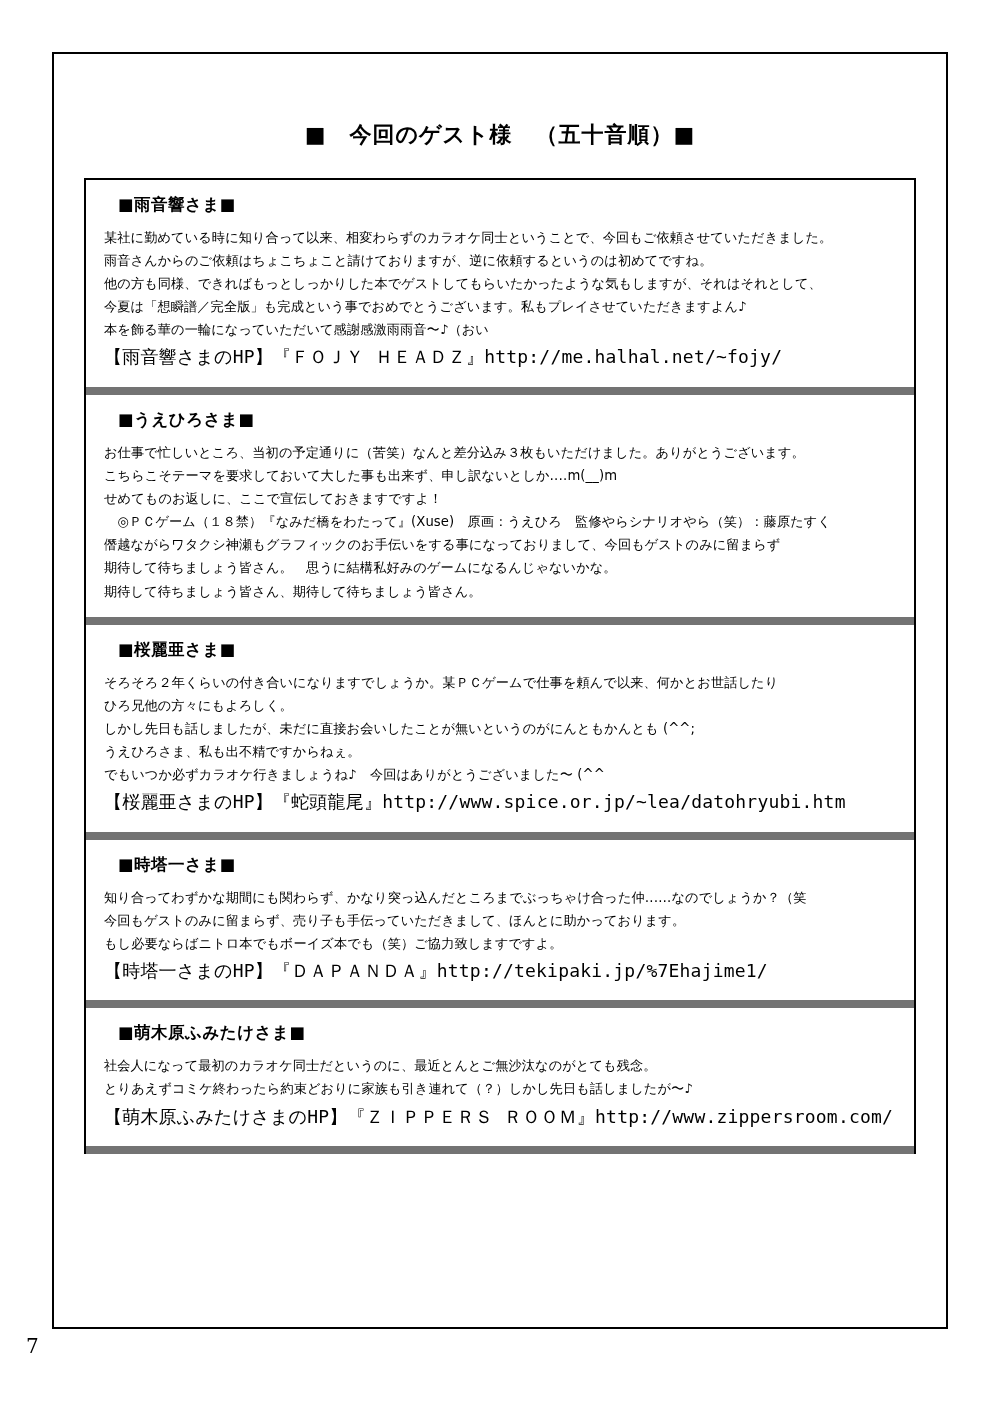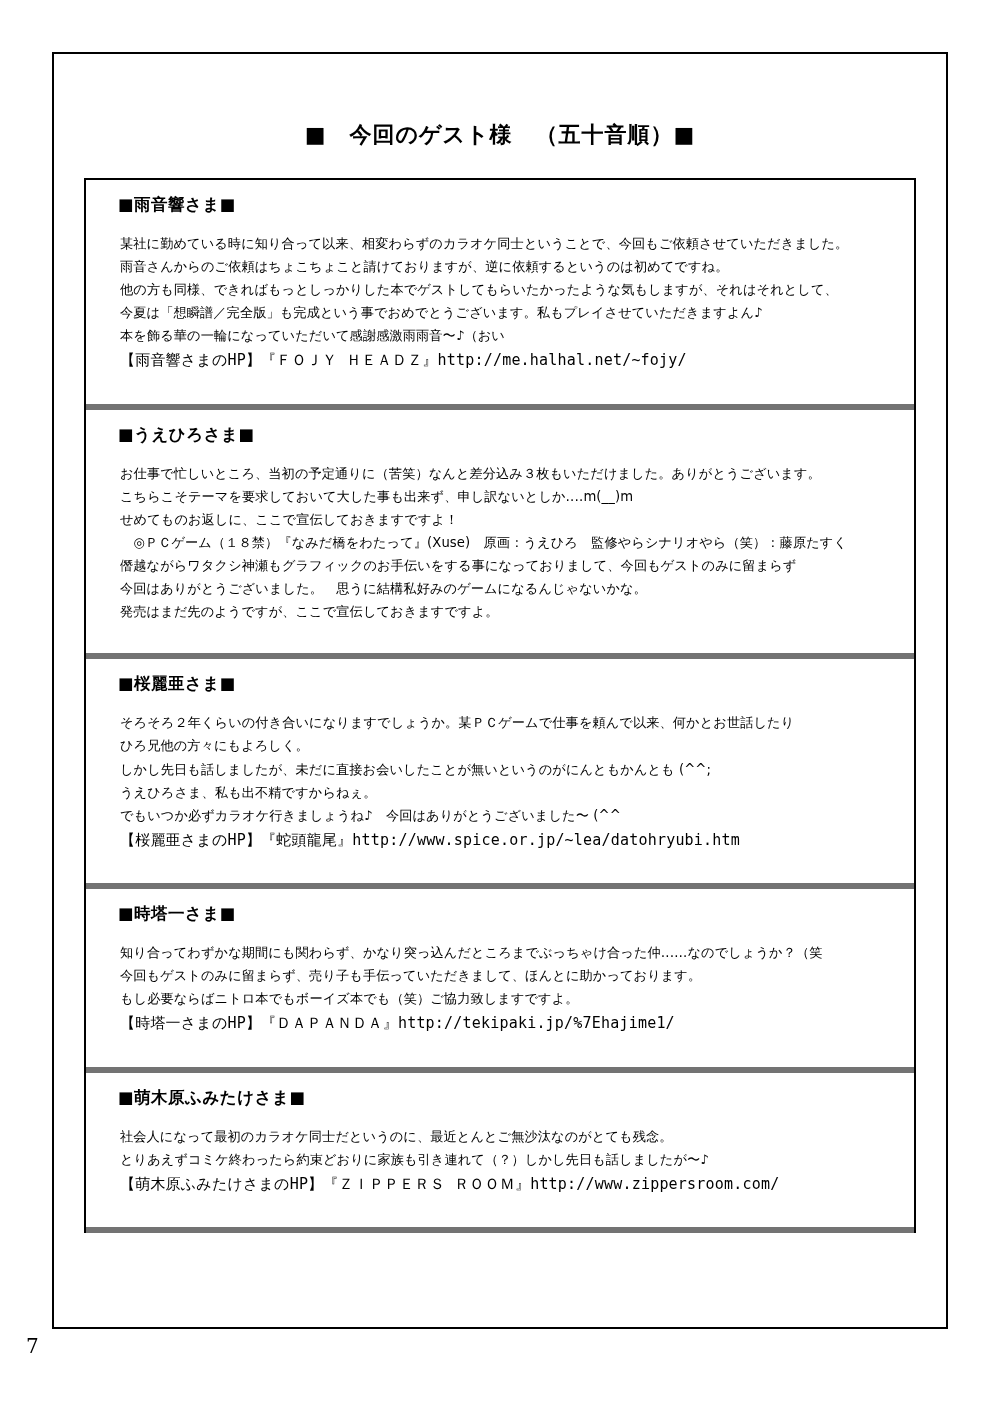--- a/index.html
+++ b/index.html
@@ -46,44 +46,44 @@
     letter-spacing: 1px;
     margin: 0 0 28px 0;
     font-family: "DejaVu Sans", sans-serif;
   }
   .guest-table {
     border: 2px solid #000;
     border-bottom: none;
     box-sizing: border-box;
   }
   .guest-block {
-    border-bottom: 6px solid #737373;
+    border-bottom: 8px solid #737373;
     padding: 12px 11px 14px 18px;
     box-sizing: border-box;
   }
   .guest-name {
     font-size: 16.5px;
     font-weight: bold;
     margin: 2px 0 10px 14px;
     font-family: "DejaVu Sans", sans-serif;
     letter-spacing: 0.5px;
   }
   .guest-lines {
-    margin: 16px;
+    margin: 0;
   }
   .line {
     font-size: 13.2px;
     line-height: 1.75;
     white-space: pre-wrap;
     font-family: "DejaVu Sans", sans-serif;
     letter-spacing: 0.1px;
   }
   .line.mono {
     font-family: "DejaVu Sans Mono", monospace;
-    font-size: 15px;
+    font-size: 18px;
     letter-spacing: 0.2px;
   }
   .page-number {
     position: absolute;
     left: 26px;
     top: 1334px;
     font-size: 20px;
     font-family: "DejaVu Serif", serif;
   }
 </style>
@@ -113,22 +113,22 @@
       </div>
 
       <div class="guest-block">
         <div class="guest-name">■うえひろさま■</div>
         <div class="guest-lines">
           <div class="line">お仕事で忙しいところ、当初の予定通りに（苦笑）なんと差分込み３枚もいただけました。ありがとうございます。</div>
           <div class="line">こちらこそテーマを要求しておいて大した事も出来ず、申し訳ないとしか‥‥m(__)m</div>
           <div class="line">せめてものお返しに、ここで宣伝しておきますですよ！</div>
           <div class="line">　◎ＰＣゲーム（１８禁）『なみだ橋をわたって』(Xuse)　原画：うえひろ　監修やらシナリオやら（笑）：藤原たすく</div>
           <div class="line">僭越ながらワタクシ神瀬もグラフィックのお手伝いをする事になっておりまして、今回もゲストのみに留まらず</div>
-          <div class="line">今回はありがとうございました。　思うに結構私好みのゲームになるんじゃないかな。</div>
-          <div class="line">発売はまだ先のようですが、ここで宣伝しておきますですよ。</div>
+          <div class="line">期待して待ちましょう皆さん。　思うに結構私好みのゲームになるんじゃないかな。</div>
+          <div class="line">期待して待ちましょう皆さん、期待して待ちましょう皆さん。</div>
         </div>
       </div>
 
       <div class="guest-block">
         <div class="guest-name">■桜麗亜さま■</div>
         <div class="guest-lines">
           <div class="line">そろそろ２年くらいの付き合いになりますでしょうか。某ＰＣゲームで仕事を頼んで以来、何かとお世話したり</div>
           <div class="line">ひろ兄他の方々にもよろしく。</div>
           <div class="line">しかし先日も話しましたが、未だに直接お会いしたことが無いというのがにんともかんとも (^^;</div>
           <div class="line">うえひろさま、私も出不精ですからねぇ。</div>

